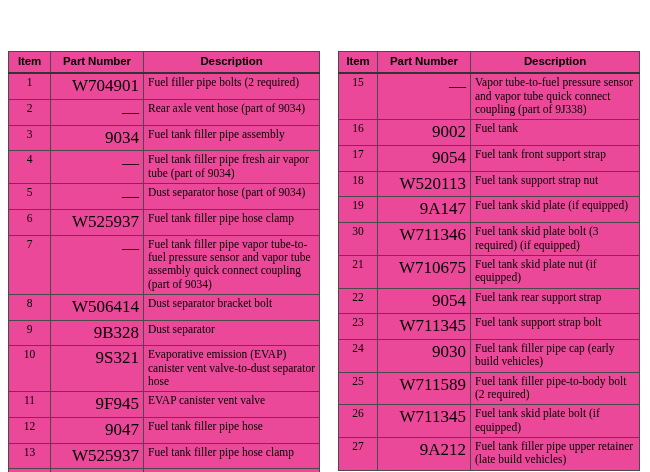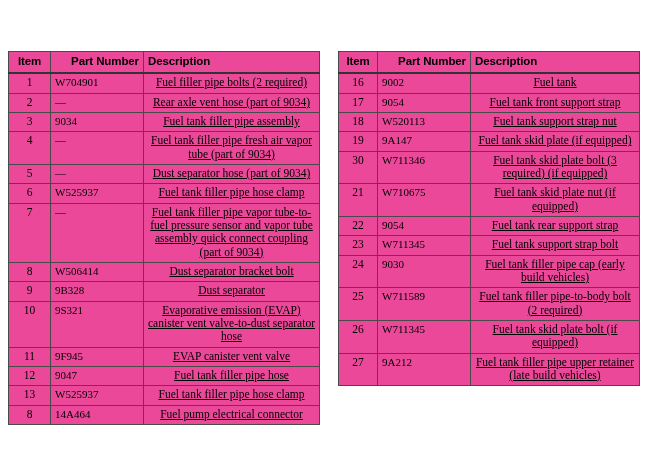--- a/index.html
+++ b/index.html
@@ -55,26 +55,26 @@
     font-family: "Liberation Sans", sans-serif;
     font-weight: bold;
     font-size: 11.5px;
     padding-top: 3px;
     padding-bottom: 4px;
     vertical-align: middle;
     letter-spacing: -0.1px;
   }
 
   .th-item   { text-align: center; }
-  .th-part   { text-align: right; padding-left: 6px; }
-  .th-desc   { text-align: left; padding-left: 6px; }
+  .th-part   { text-align: center; padding-left: 6px; }
+  .th-desc   { text-align: center; padding-left: 6px; }
 
   .col-item  { text-align: center; font-size: 11.5px; white-space: nowrap; }
-  .col-part  { text-align: left;  font-size: 11px; padding-left: 6px; white-space: nowrap; }
-  .col-desc  { text-align: center;  font-size: 11.5px; padding-left: 6px; text-decoration: underline; }
+  .col-part  { text-align: right;  font-size: 17px; padding-left: 6px; white-space: nowrap; }
+  .col-desc  { text-align: left;  font-size: 11.5px; padding-left: 6px; }
 
   
   #table-left .w-item { width: 42px; }
   #table-left .w-part { width: 93px; }
   #table-left .w-desc { width: auto; }
 
   
   #table-right .w-item { width: 39px; }
   #table-right .w-part { width: 93px; }
   #table-right .w-desc { width: auto; }
@@ -188,20 +188,25 @@
     </colgroup>
     <thead>
       <tr>
         <th class="th-item">Item</th>
         <th class="th-part">Part Number</th>
         <th class="th-desc">Description</th>
       </tr>
     </thead>
     <tbody>
         <tr>
+          <td class="col-item">15</td>
+          <td class="col-part">—</td>
+          <td class="col-desc">Vapor tube-to-fuel pressure sensor and vapor tube quick connect coupling (part of 9J338)</td>
+        </tr>
+        <tr>
           <td class="col-item">16</td>
           <td class="col-part">9002</td>
           <td class="col-desc">Fuel tank</td>
         </tr>
         <tr>
           <td class="col-item">17</td>
           <td class="col-part">9054</td>
           <td class="col-desc">Fuel tank front support strap</td>
         </tr>
         <tr>

